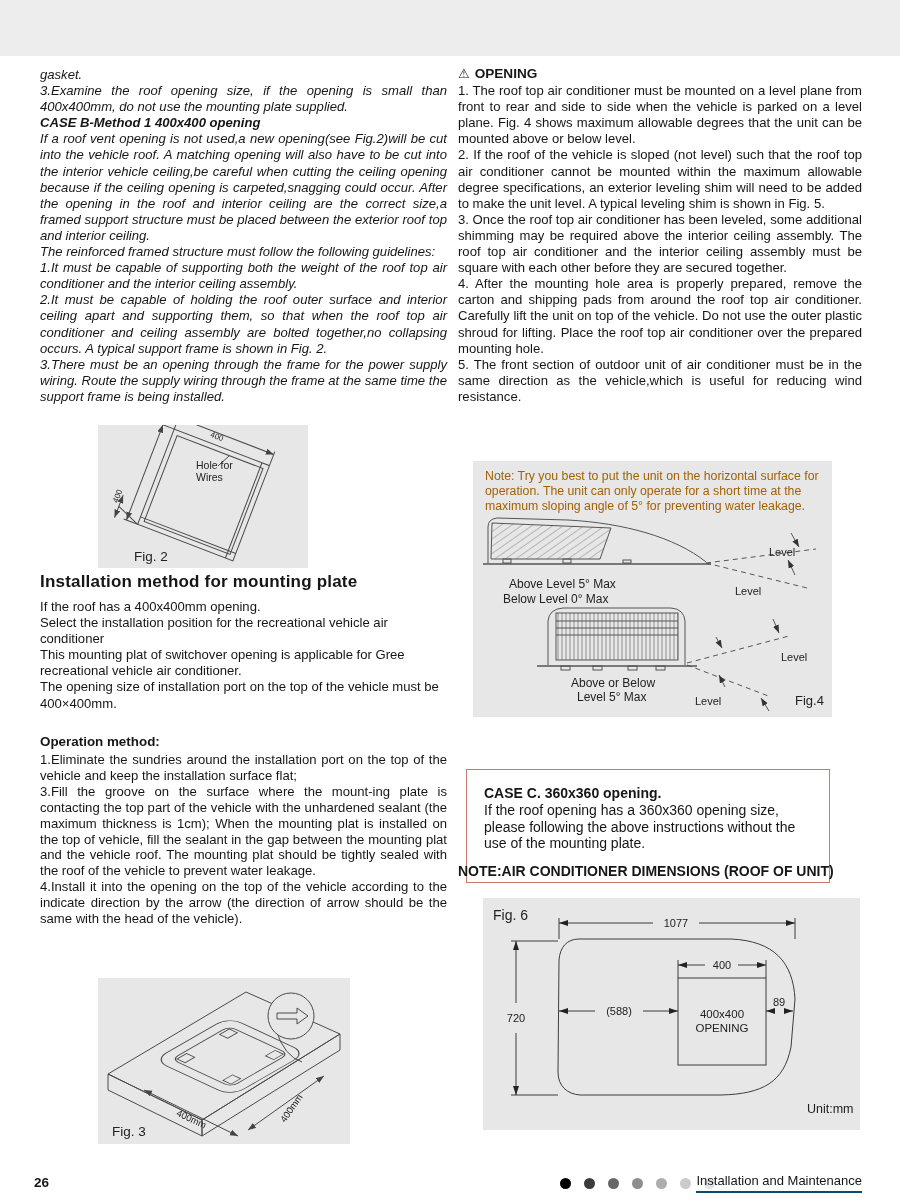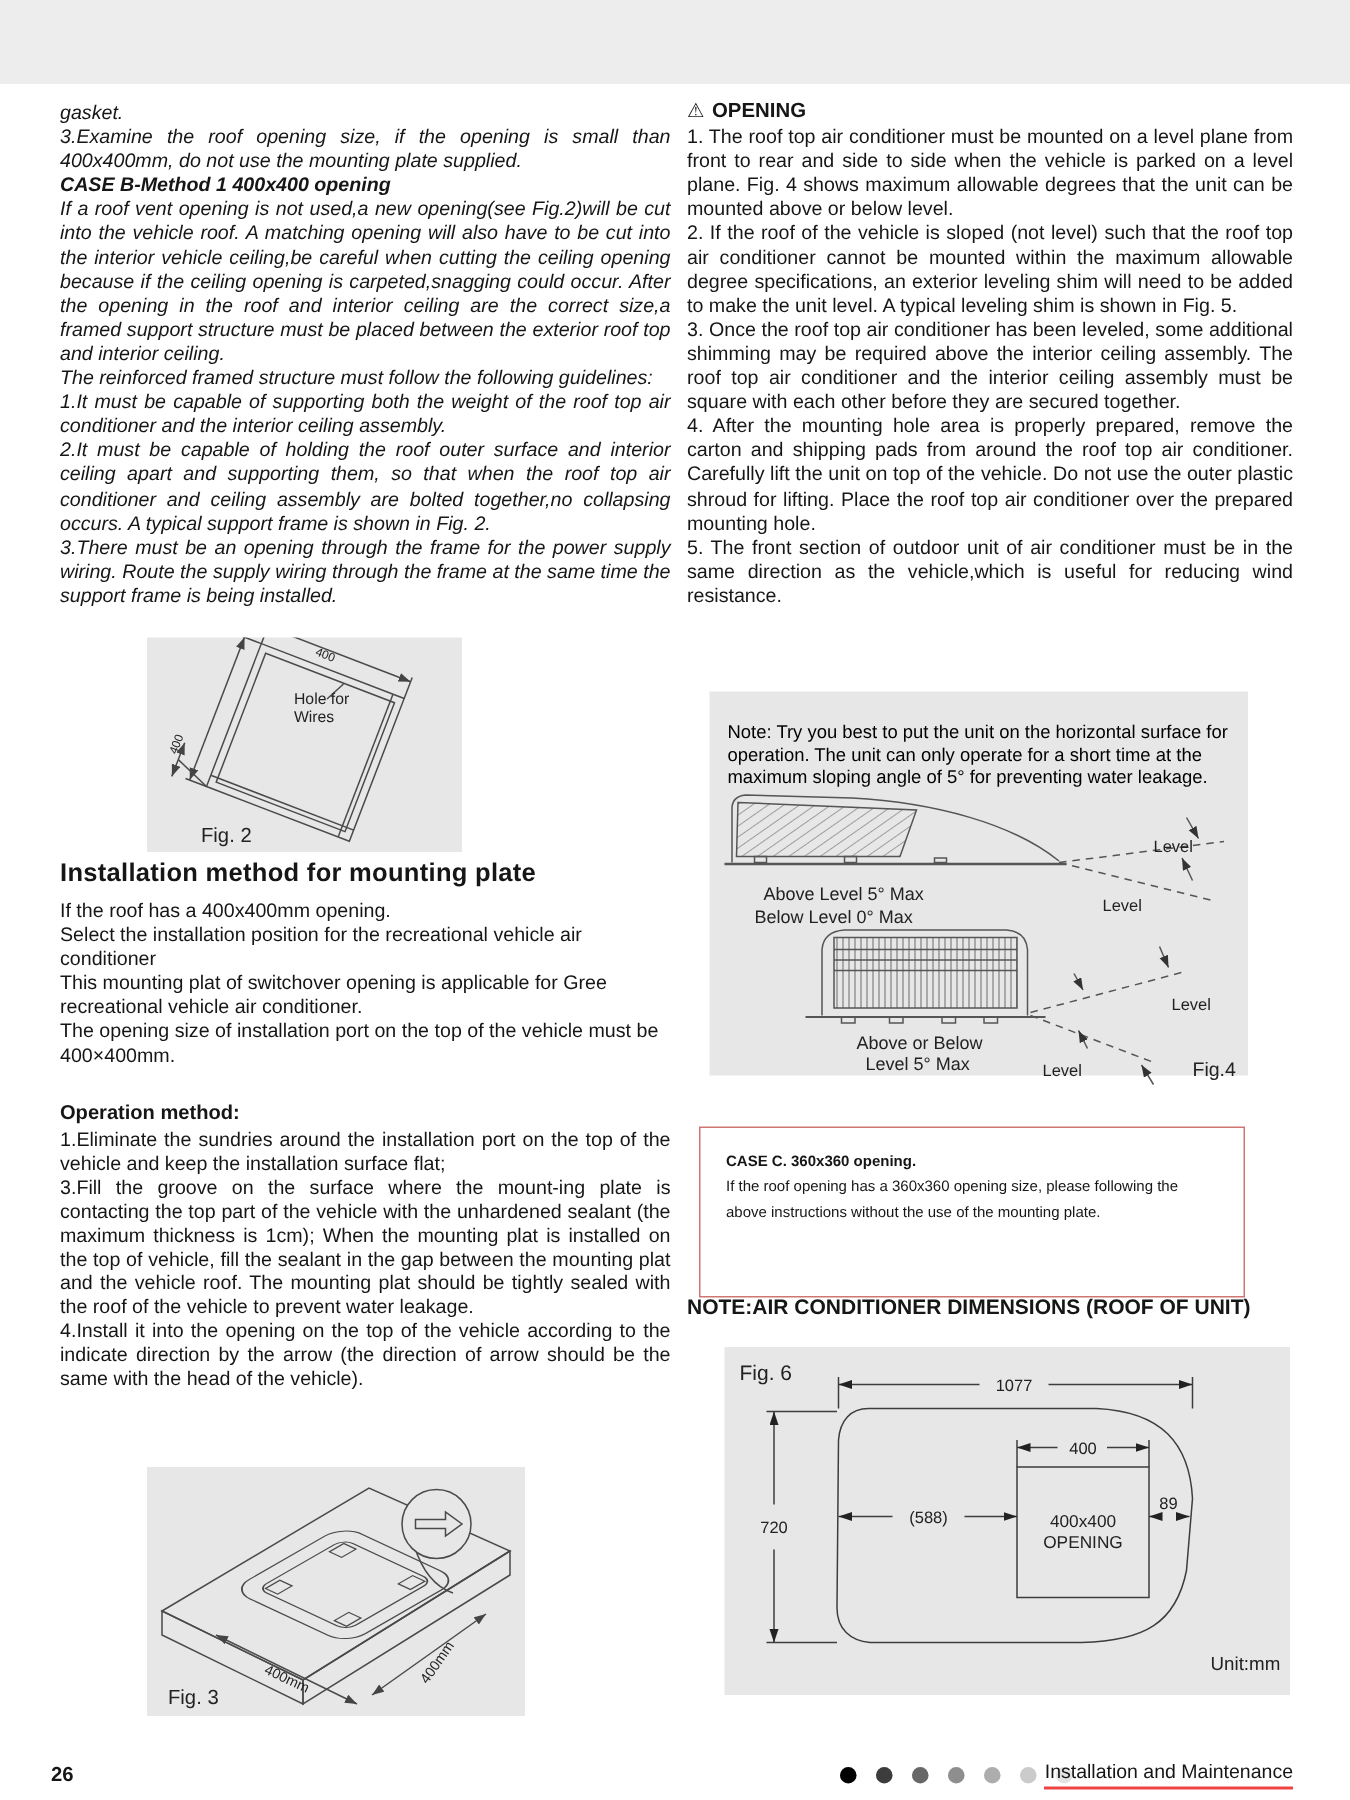--- a/index.html
+++ b/index.html
@@ -14,33 +14,33 @@
   .h-case { font-weight:bold; text-align:left !important; }
   .install-heading { position:absolute; left:40px; top:572px; width:420px; font-size:17px; font-weight:bold; letter-spacing:.2px; }
   .sub-heading { font-weight:bold; font-size:13.4px; }
   .note-heading { position:absolute; left:458px; top:863px; width:420px; font-size:14px; font-weight:bold; }
   .figbox { position:absolute; background:#e7e7e7; }
   .figbox svg { display:block; }
   svg text { font-family:"Liberation Sans", sans-serif; fill:#222; }
   .caution-head { display:flex; align-items:center; gap:5px; font-weight:bold; font-size:13.6px; margin-bottom:1px; }
   .warn-icon { font-size:13px; font-weight:normal; }
   .casec {
-    position:absolute; left:466px; top:751px; width:364px; height:114px;
+    position:absolute; left:466px; top:769px; width:364px; height:114px;
     border:1.6px solid #cd7672; box-sizing:border-box; padding:15px 16px 0 17px;
-    font-size:10px; line-height:16.3px;
+    font-size:14px; line-height:16.3px;
   }
   .casec .t { font-weight:bold; margin:0 0 1px 0; }
   .casec .b { margin:0; text-align:left; }
-  .fig4-note { padding:20px 12px 0 12px; font-size:12.3px; line-height:15.2px; color:#000000; text-align:left; }
+  .fig4-note { padding:8px 12px 0 12px; font-size:12.3px; line-height:15.2px; color:#a16207; text-align:left; }
   .footer-page { position:absolute; left:34px; top:1175px; font-size:13.5px; font-weight:bold; }
   .footer-dots { position:absolute; left:560px; top:1178px; display:flex; gap:13px; align-items:center; }
   .footer-dots .dot { width:11px; height:11px; border-radius:50%; display:inline-block; }
   .footer-section {
     position:absolute; right:38px; top:1173px; font-size:13px;
-    border-bottom:2px solid #ef4444; padding-bottom:3px;
+    border-bottom:2px solid #0c4a6e; padding-bottom:3px;
   }
 </style>
 </head>
 <body>
 
 <div class="page">
   <div class="topband"></div>
 
   <div class="blk" style="left:40px; top:67px; width:407px;font-style:italic;">
     <p>gasket.</p>

